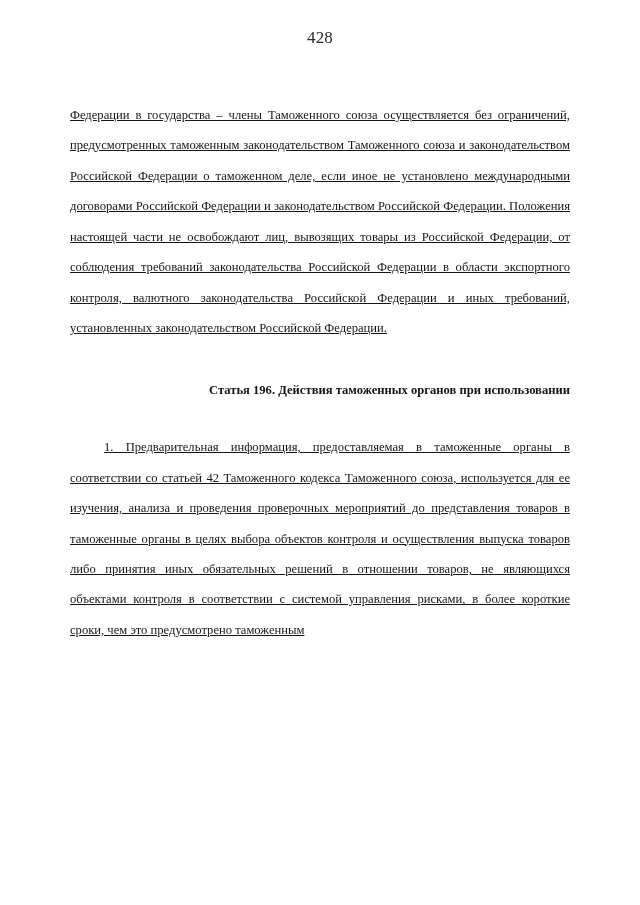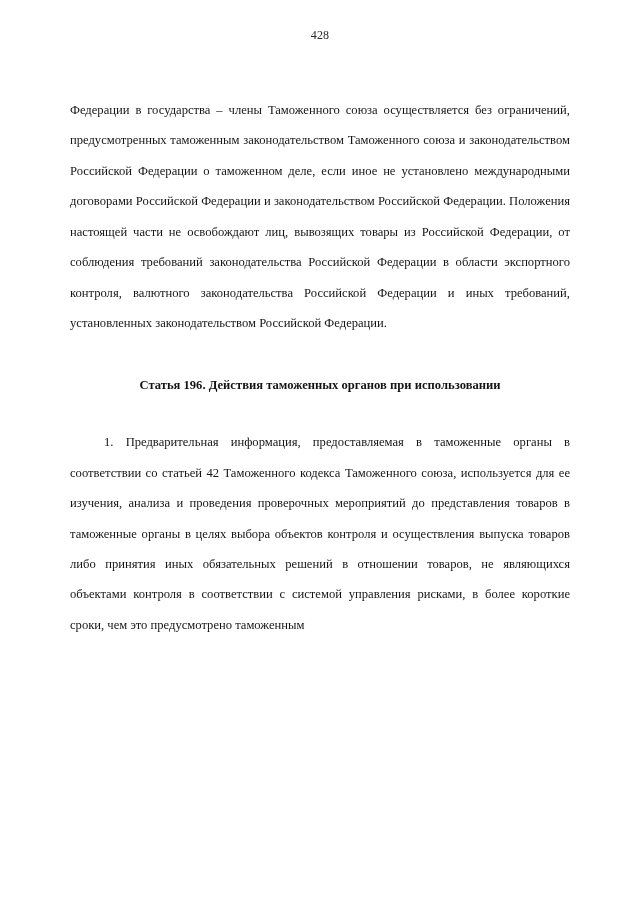--- a/index.html
+++ b/index.html
@@ -17,32 +17,33 @@
   }
   .page {
     width: 640px;
     height: 905px;
     box-sizing: border-box;
     padding: 28px 70px 0 70px;
     position: relative;
   }
   .page-number {
     text-align: center;
-    font-size: 12px;
+    font-size: 17px;
     color: #2b2b2b;
     letter-spacing: 0.2px;
     margin: 0 0 52px 0;
   }
   .body-text {
     font-size: 12.6px;
     line-height: 2.42;
     text-align: justify;
     text-justify: inter-word;
     color: #161616;
     margin: 0;
+    text-decoration: underline;
   }
   .para {
     margin: 0 0 4px 0;
     text-align: justify;
     font-size: 12.6px;
     line-height: 2.42;
   }
   .para.indent {
     text-indent: 34px;
     margin-top: 32px;
@@ -50,20 +51,21 @@
   .heading {
     text-align: center;
     font-weight: bold;
     font-size: 12.6px;
     line-height: 1.62;
     margin: 22px 0 22px 0;
     color: #141414;
   }
   .heading .hline {
     display: block;
+    text-align: right;
   }
   .spacer-sm { height: 10px; }
 </style>
 </head>
 <body>
 
 <div class="page">
 
   <div class="page-number">428</div>
 

